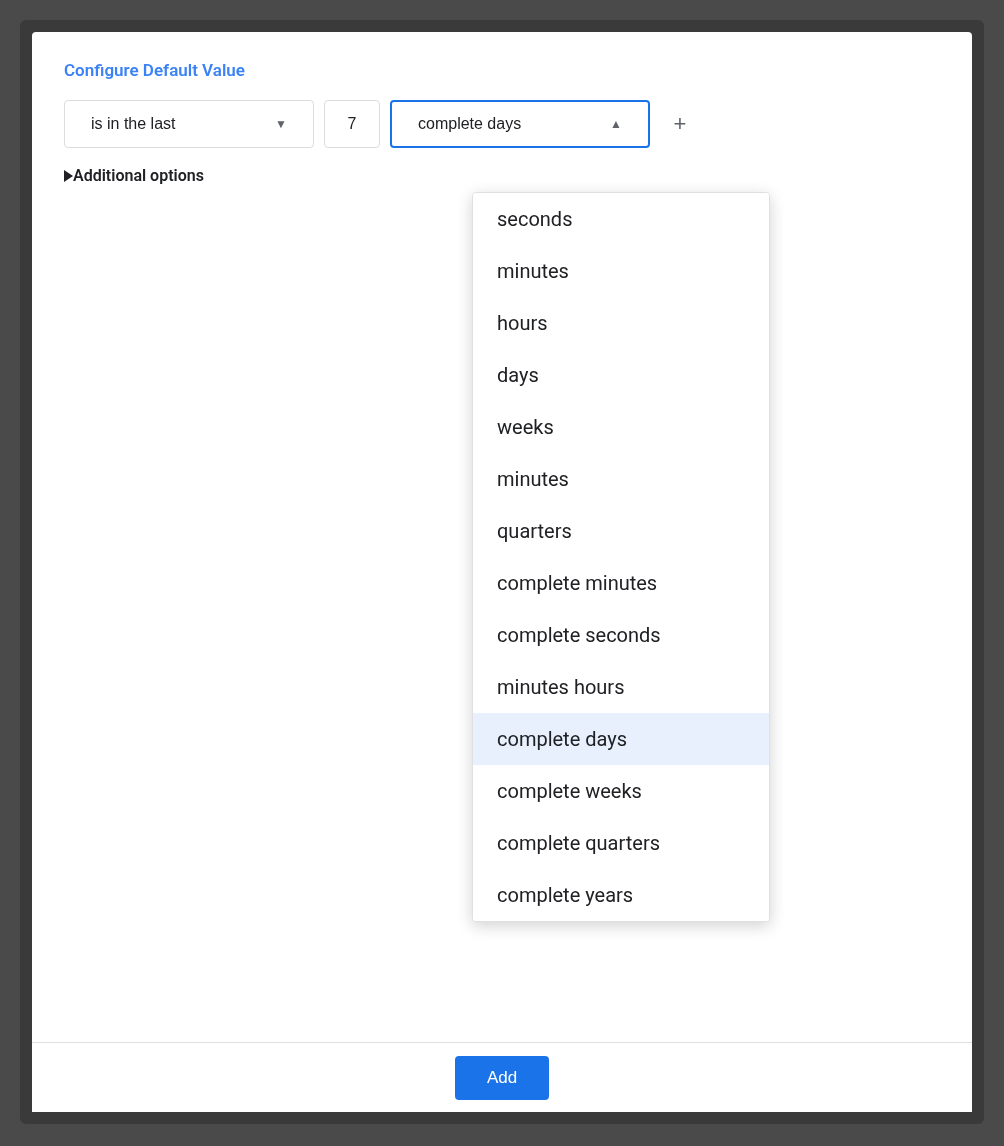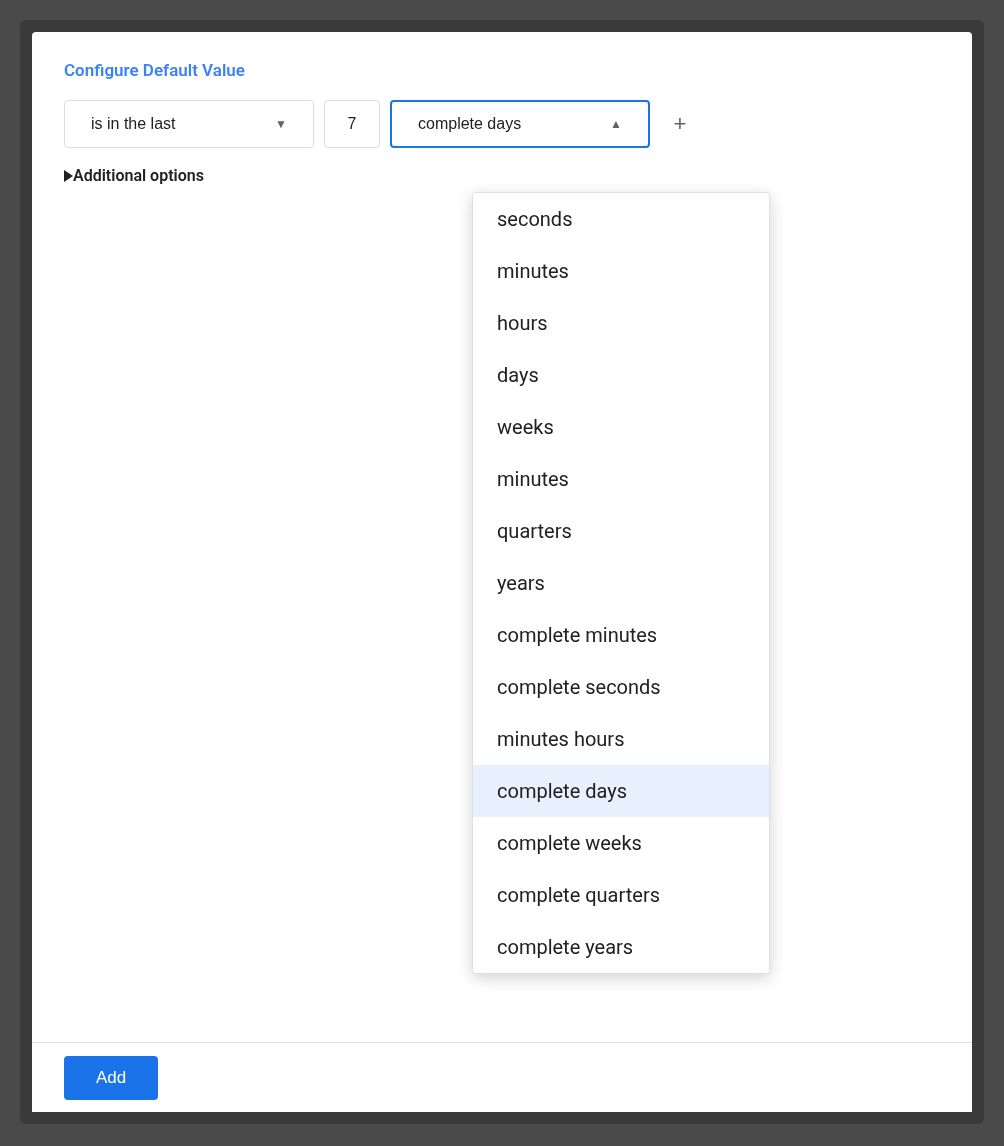--- a/index.html
+++ b/index.html
@@ -133,21 +133,21 @@
     
     .bottom-bar {
       position: absolute;
       bottom: 0;
       left: 0;
       right: 0;
       height: 70px;
       border-top: 1px solid #e0e0e0;
       display: flex;
       align-items: center;
-      justify-content: flex-start;
+      justify-content: center;
       padding: 0 32px;
       background: #fff;
     }
     .add-btn {
       background: #1a73e8;
       color: #fff;
       border: none;
       border-radius: 4px;
       padding: 12px 32px;
       font-size: 17px;
@@ -187,21 +187,20 @@
     </div>
 
     <div class="dropdown-list" id="dropdown-list">
     <div class="dropdown-item">seconds</div>
         <div class="dropdown-item">minutes</div>
         <div class="dropdown-item">hours</div>
         <div class="dropdown-item">days</div>
         <div class="dropdown-item">weeks</div>
         <div class="dropdown-item">minutes</div>
         <div class="dropdown-item">quarters</div>
-        <div class="dropdown-item">years</div>
         <div class="dropdown-item">complete minutes</div>
         <div class="dropdown-item">complete seconds</div>
         <div class="dropdown-item">minutes hours</div>
         <div class="dropdown-item selected">complete days</div>
         <div class="dropdown-item">complete weeks</div>
         <div class="dropdown-item">complete quarters</div>
         <div class="dropdown-item">complete years</div>
       </div>
 
     <div class="bottom-bar">

